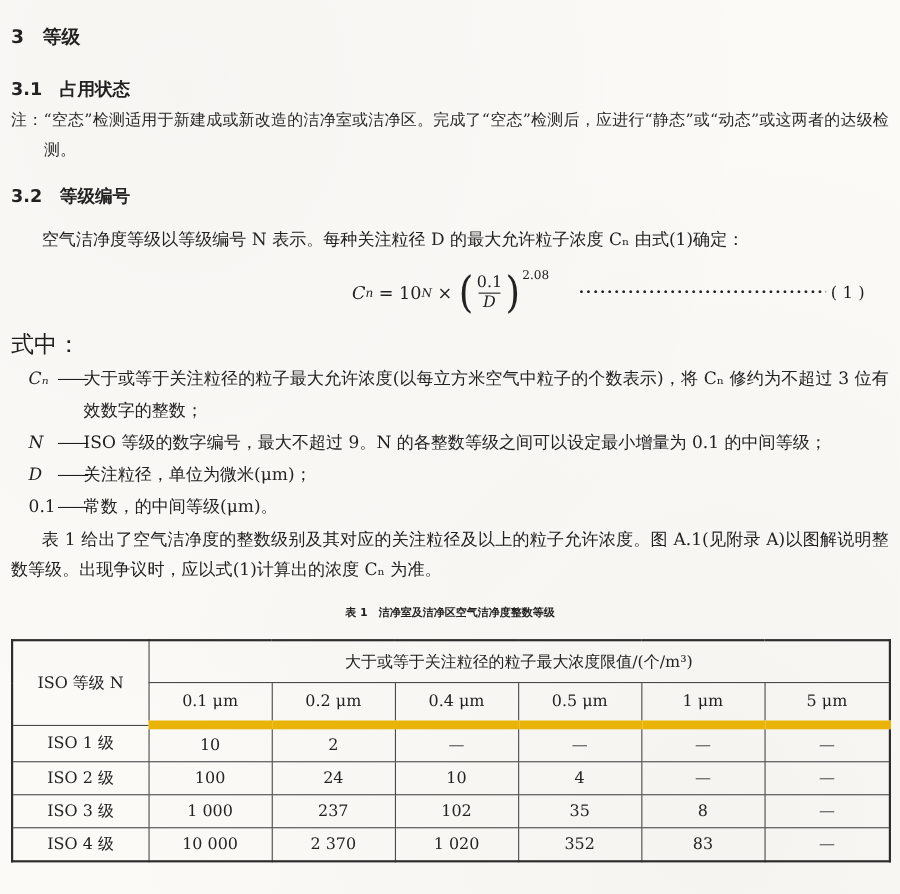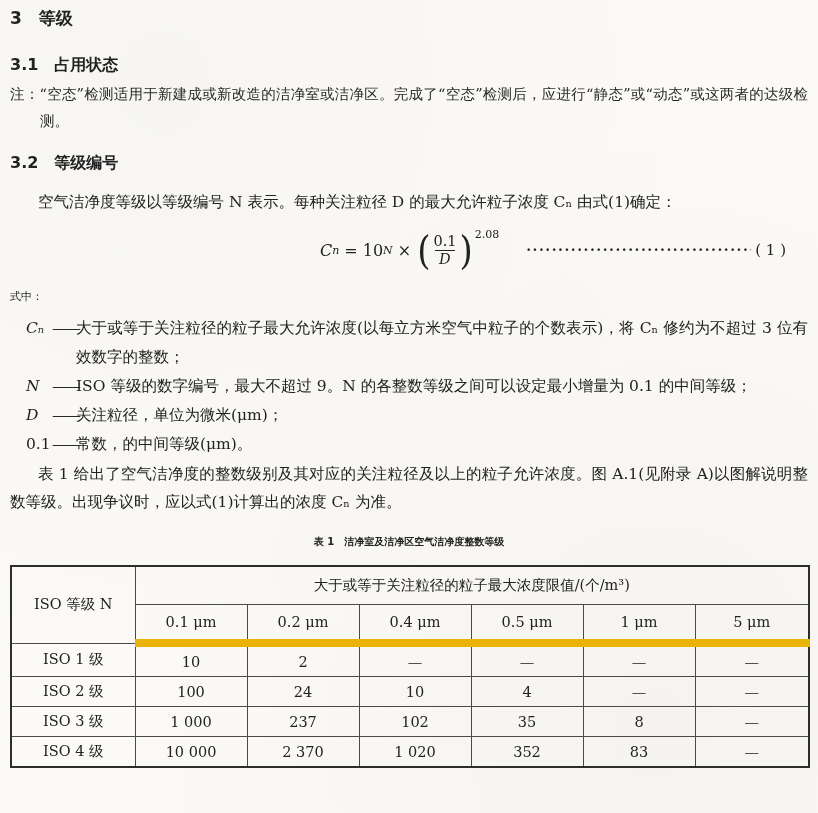--- a/index.html
+++ b/index.html
@@ -5,21 +5,21 @@
   html,body{margin:0;padding:0;}
   body{
     width:818px;height:813px;overflow:hidden;
     background:
       radial-gradient(ellipse at 20% 10%, rgba(0,0,0,0.02), transparent 60%),
       radial-gradient(ellipse at 80% 90%, rgba(60,50,30,0.03), transparent 60%),
       #fbfaf7;
     color:#1e1e1e;
     font-family:"DejaVu Serif","Liberation Serif",serif;
   }
-  .page{padding:4px 10px 0 10px;}
+  .page{padding:20px 10px 0 10px;}
 
   .h-section{
     font-family:"DejaVu Sans","Liberation Sans",sans-serif;
     font-weight:bold;font-size:17px;line-height:24px;margin:2px 0 0 0;color:#222;
   }
   .h-sub{
     font-family:"DejaVu Sans","Liberation Sans",sans-serif;
     font-weight:bold;font-size:16px;line-height:22px;color:#222;
   }
   .h-31{margin:24px 0 0 0;}
@@ -52,21 +52,21 @@
   .frac{display:inline-flex;flex-direction:column;align-items:center;font-size:14.5px;line-height:17px;}
   .frac .den{border-top:1.5px solid #222;padding:0 4px;font-style:italic;}
   .frac .num{padding:0 2px;}
   .pow{font-size:11px;position:relative;top:-16px;left:1px;}
   .dots{
     flex:1;overflow:hidden;white-space:nowrap;text-align:right;
     font-weight:bold;letter-spacing:1.5px;margin-left:28px;color:#222;font-size:14px;
   }
   .eq-num{margin-left:4px;font-size:15px;white-space:nowrap;}
 
-  .shizhong{font-size:11px;line-height:26px;margin:8px 0 0 0;}
+  .shizhong{font-size:21px;line-height:26px;margin:8px 0 0 0;}
 
   .defs{margin-top:4px;}
   .def{display:flex;margin-left:16px;font-size:15.5px;line-height:29px;justify-content:space-between;}
   .def-term{width:26px;flex:none;font-style:italic;}
   .def-term.roman{font-style:normal;}
   .def-dash{width:24px;flex:none;letter-spacing:-2px;}
   .def-text{flex:1;text-align:justify;color:#222;}
 
   .table-title{
     font-family:"DejaVu Sans","Liberation Sans",sans-serif;

